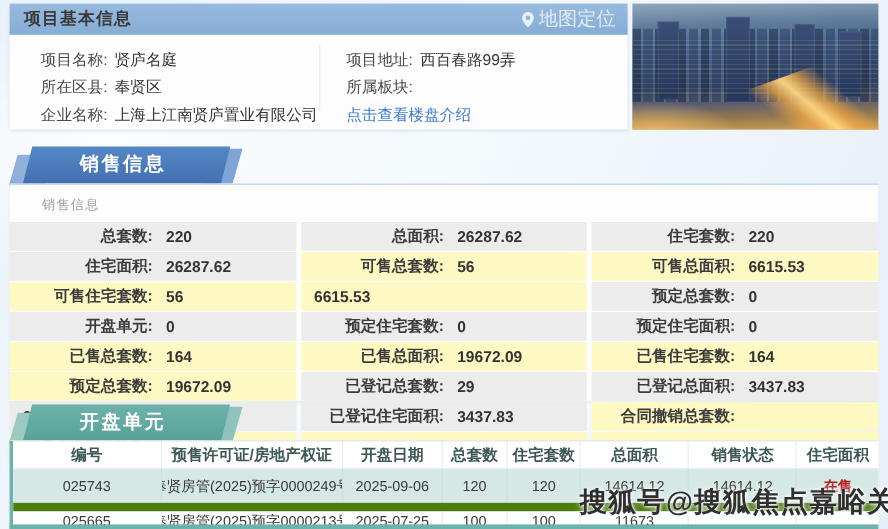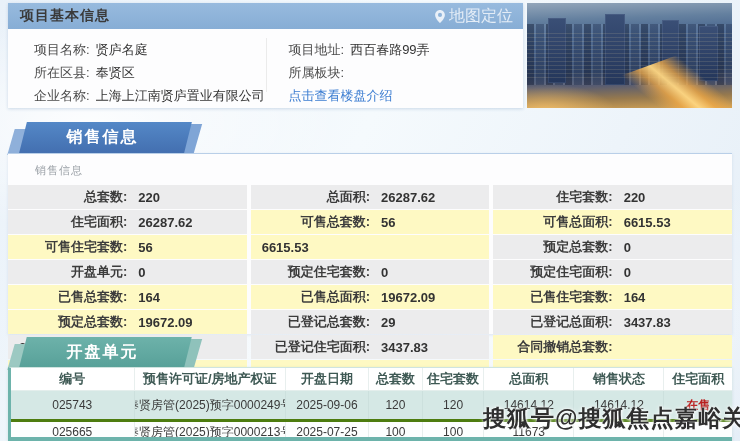--- a/index.html
+++ b/index.html
@@ -75,21 +75,21 @@
 
   
   .open-table{ position:absolute; left:8px; top:367px; width:724px; background:#fff;
     border-top:1px solid #cfe4e0; border-left:3px solid #6db3ab; box-shadow:0 1px 3px rgba(120,170,160,.25); }
   .o-row{ display:grid; grid-template-columns:17% 21% 11.5% 7.5% 8.5% 12.5% 12.5% 9.5%; align-items:center; }
   .o-head{ height:23px; background:#ffffff; border-bottom:1px solid #e4eeec; }
   .o-head .cell{ font-weight:bold; color:#3e5954; font-size:13px; }
   .cell{ text-align:center; font-size:12px; color:#3a3a3a; white-space:nowrap; overflow:hidden; }
   .o-row .cell + .cell{ border-left:1px solid rgba(190,210,205,.35); height:100%; display:flex; align-items:center; justify-content:center; }
   .o-r1{ height:28px; background:#d5e8e5; }
-  .o-r2{ height:23px; background:#fdfefe; border-top:3px solid #4d7c0f; }
+  .o-r2{ height:23px; background:#fdfefe; border-top:7px solid #4d7c0f; }
   .status-sale{ color:#b91c1c; font-weight:bold; }
 
   .teal-bar{ position:absolute; left:8px; top:437px; width:724px; height:4px; background:#6db3ab; }
 
   
   .watermark{ position:absolute; left:483px; top:403px; font-size:23px; font-weight:bold; color:#2f2f2f;
     letter-spacing:1px; white-space:nowrap;
     text-shadow:0 0 2px rgba(255,255,255,.95), 0 0 5px rgba(255,255,255,.8), 1px 1px 2px rgba(255,255,255,.7); }
 </style>
 </head>

